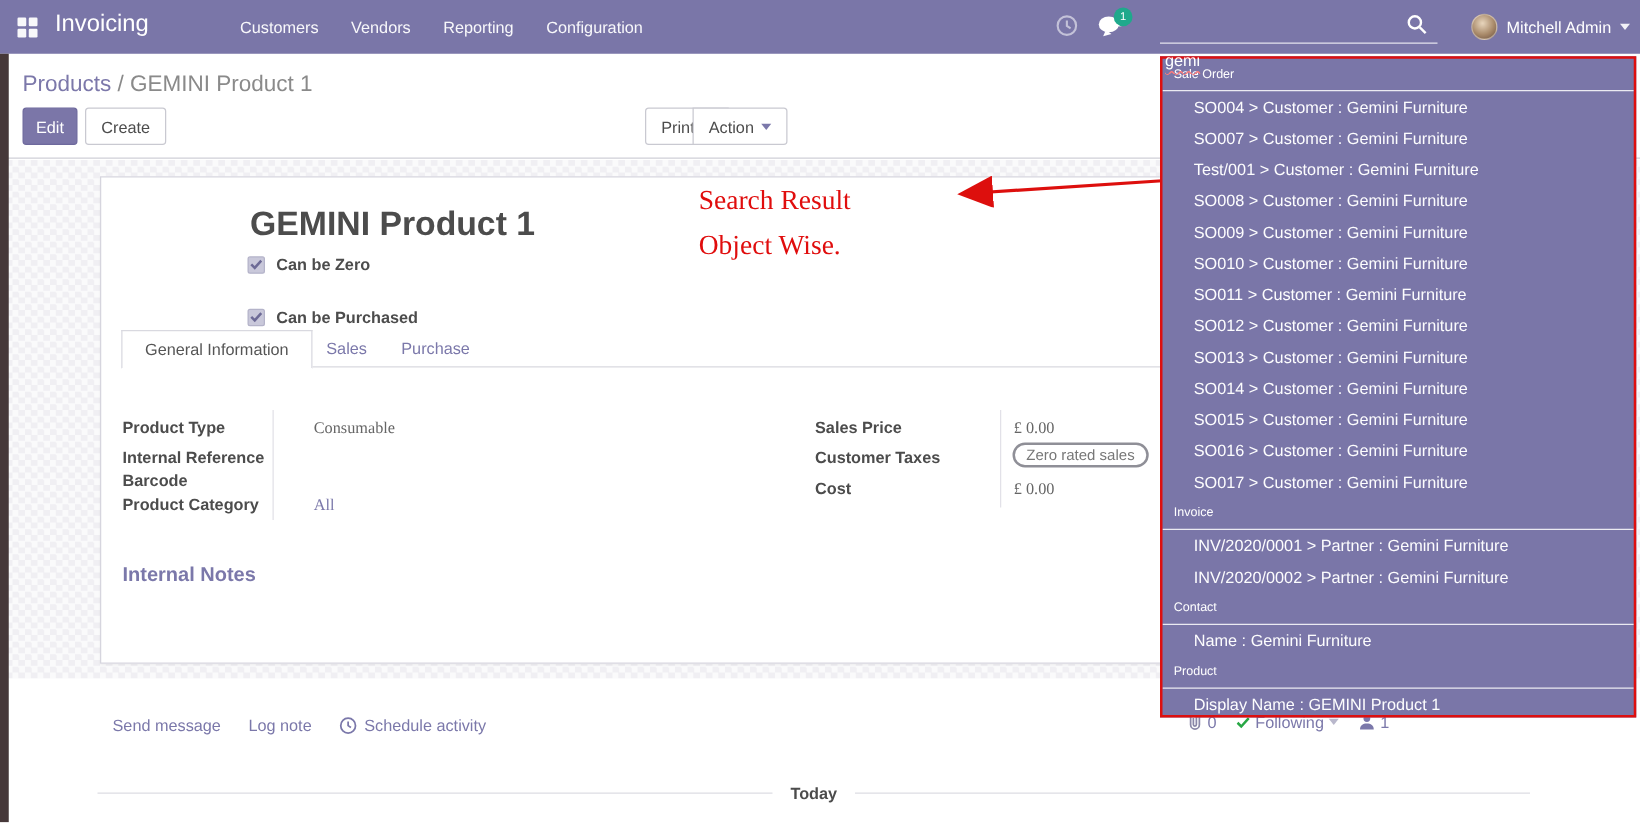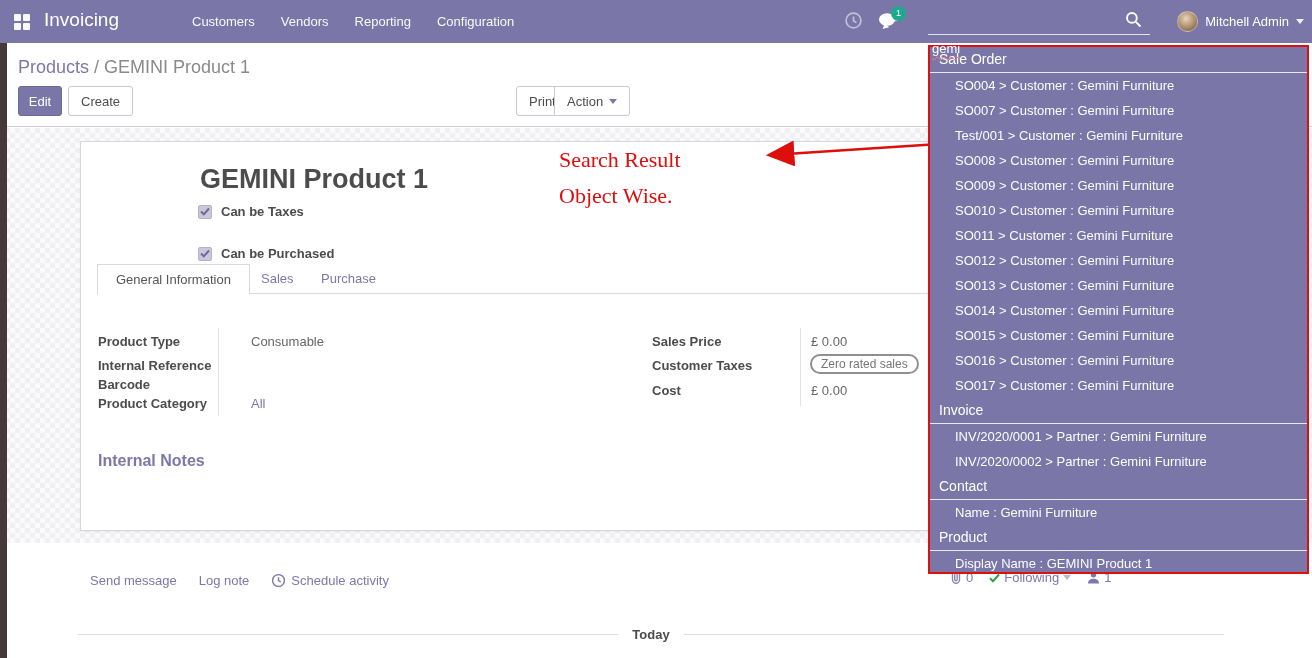--- a/index.html
+++ b/index.html
@@ -60,21 +60,21 @@
   .checkbox { width:14px; height:14px; border-radius:2px; background:#c9c8da; border:1px solid #b4b3c9;
     display:inline-flex; align-items:center; justify-content:center; }
   .cb-label { font-size:13px; font-weight:bold; color:#4c4c4c; }
   .tabs-strip { position:absolute; left:16px; right:16px; top:122px; height:30px; border-bottom:1px solid #d9d9e0; }
   .tab { position:absolute; top:0; height:30px; line-height:30px; font-size:13px; padding:0 18px; cursor:pointer; }
   .tab-active { left:0; background:#fff; border:1px solid #d9d9e0; border-bottom:1px solid #fff;
     color:#555; height:31px; }
   .tab-sales { left:146px; color:#7b78aa; }
   .tab-purchase { left:206px; color:#7b78aa; }
   .flabel { position:absolute; font-size:13px; font-weight:bold; color:#4c4c4c; }
-  .fvalue { position:absolute; font-size:13px; color:#666; }
+  .fvalue { position:absolute; font-size:13px; color:#666;font-family:Liberation Serif, serif; }
   .fvalue.link { color:#7b78aa; cursor:pointer; }
   .vsep { position:absolute; width:1px; background:#e2e1e8; }
   .tax-badge { position:absolute; font-size:12px; color:#777; border:2px solid #8f8f97; border-radius:11px;
     padding:1px 9px; background:#fff; }
   .section-heading { position:absolute; left:17px; top:310px; font-size:16px; font-weight:bold; color:#7b78aa; }
 
   
   .annotation { position:absolute; z-index:20; font-family:"Liberation Serif", serif; color:#e00d0d; font-size:22px; }
   .annot-1 { left:559px; top:147px; }
   .annot-2 { left:559px; top:183px; }
@@ -88,21 +88,21 @@
   .chat-right .grp { display:inline-flex; align-items:center; gap:4px; cursor:pointer; }
   .chat-right .caret { border-top-color:#b9b8cc; }
   .green-check { display:inline-block; }
   .today-divider { position:absolute; left:78px; top:84px; width:1146px; display:flex; align-items:center; gap:14px; }
   .today-divider .line { flex:1; height:1px; background:#ddddе3; background:#dddde3; }
   .today-text { font-size:13px; font-weight:bold; color:#4c4c4c; }
 
   
   .sdrop { position:absolute; left:928px; top:45px; width:381px; height:529px; background:#7a76a8;
     border:2px solid #dd0f0f; z-index:50; overflow:hidden; }
-  .ghead { height:26px; line-height:25px; padding:0 9px; font-size:14px; color:#fff;
+  .ghead { height:26px; line-height:25px; padding:0 9px; font-size:10px; color:#fff;
     border-bottom:1px solid rgba(255,255,255,.85); }
   .gitem { height:25px; line-height:25px; padding-left:25px; font-size:13px; color:#fdfdfe; cursor:pointer; }
 </style>
 </head>
 <body>
 
 <div class="stage">
 
   <header class="navbar">
     <span class="apps-icon">
@@ -172,21 +172,21 @@
 
   <div class="sheet">
     <div class="sheet-title">GEMINI Product 1</div>
 
     <div class="cb-row cb-row-1">
       <span class="checkbox">
         <svg width="10" height="9" viewBox="0 0 10 9" fill="none" stroke="#6d6a96" stroke-width="2">
             <path d="M1 4.5l2.8 2.8L9 1.5"></path>
           </svg>
       </span>
-      <span class="cb-label">Can be Taxes</span>
+      <span class="cb-label">Can be Zero</span>
     </div>
     <div class="cb-row cb-row-2">
       <span class="checkbox">
         <svg width="10" height="9" viewBox="0 0 10 9" fill="none" stroke="#6d6a96" stroke-width="2">
             <path d="M1 4.5l2.8 2.8L9 1.5"></path>
           </svg>
       </span>
       <span class="cb-label">Can be Purchased</span>
     </div>
 

